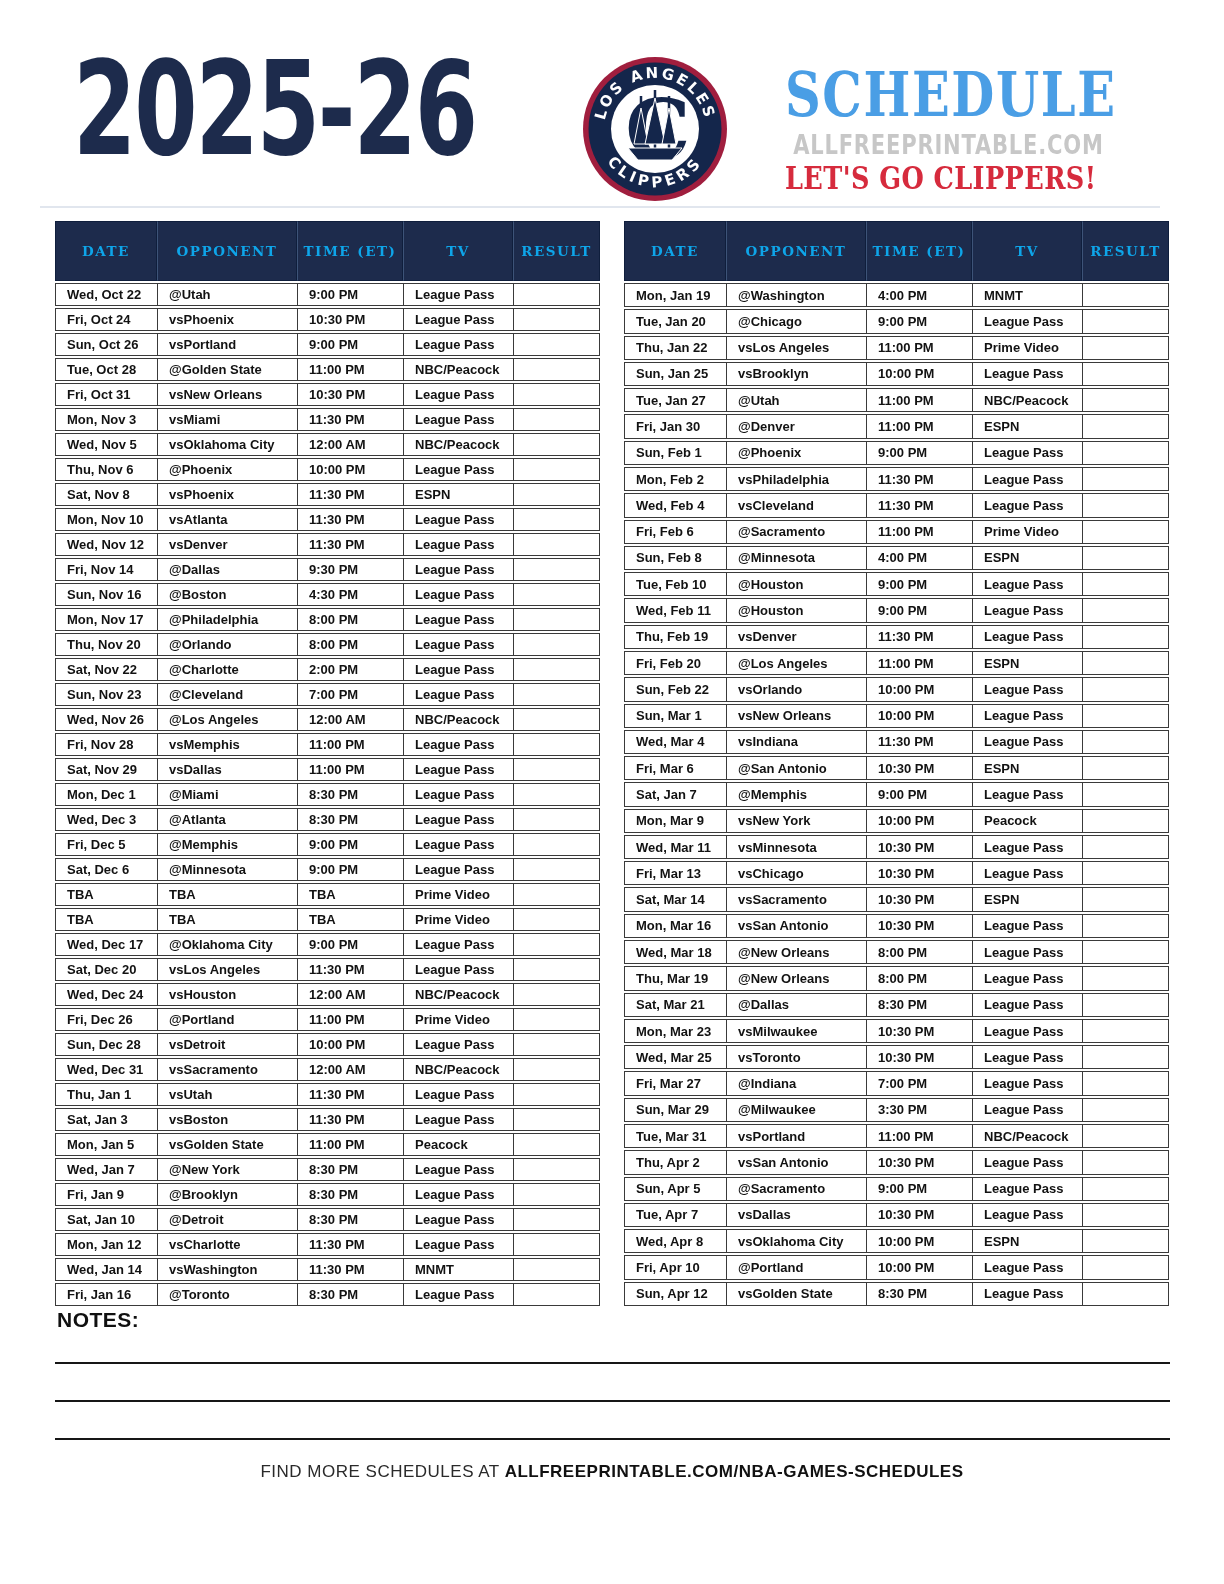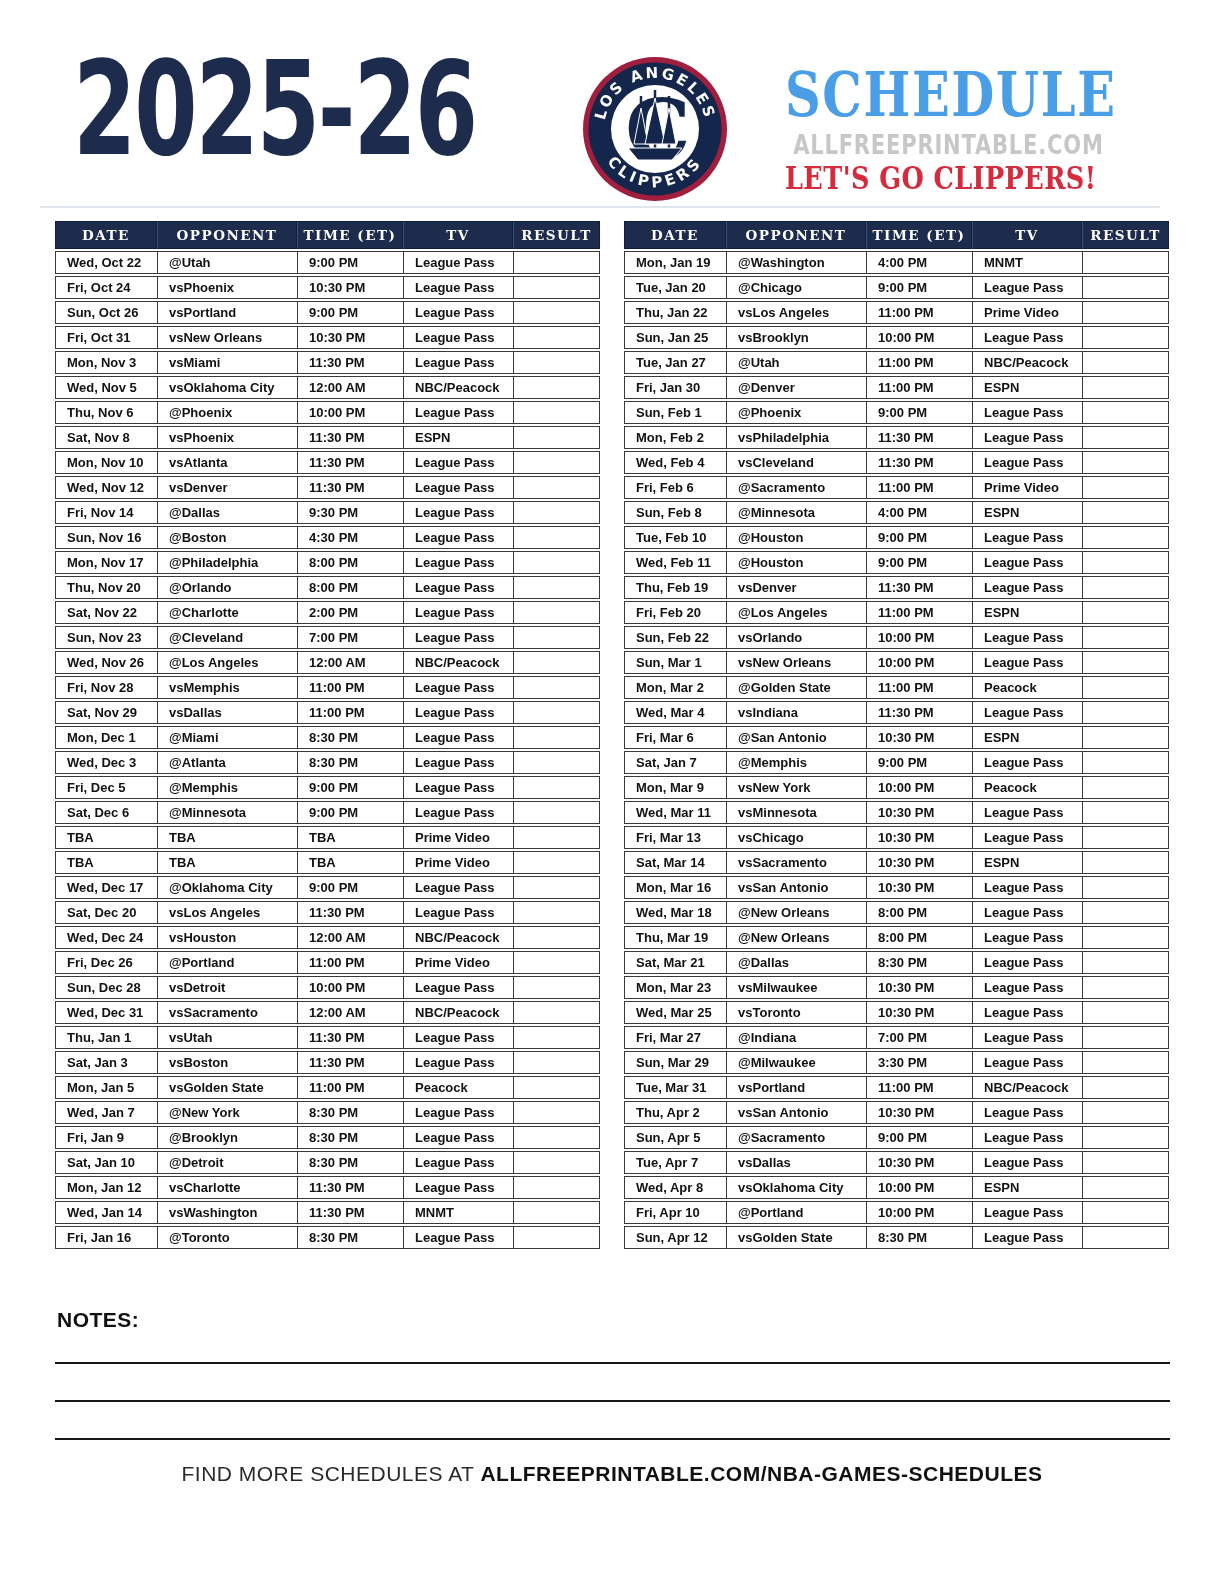--- a/index.html
+++ b/index.html
@@ -16,40 +16,40 @@
     color:#4a9ee5;letter-spacing:2px;transform:scaleX(0.80);transform-origin:right top;}
   .site-word{font-family:"DejaVu Sans",sans-serif;font-weight:bold;font-size:27px;line-height:1.05;
     color:#c7c7c7;letter-spacing:1px;margin-top:5px;transform:scaleX(0.78);transform-origin:right top;}
   .tagline-word{font-family:"DejaVu Serif",serif;font-weight:bold;font-size:32px;line-height:1.05;
     color:#d62b3d;letter-spacing:0.5px;margin-top:3px;transform:scaleX(0.80);transform-origin:right top;}
   .head-rule{position:absolute;left:40px;right:40px;top:206px;border-top:2px solid #e1e6ee;}
 
   
   .tables{position:absolute;left:55px;top:219px;width:1115px;display:flex;gap:24px;}
   table.sched{border-collapse:separate;border-spacing:0 2px;width:545px;table-layout:fixed;}
-  table.sched th{background:#1d2b4c;color:#ffffff;font-family:"DejaVu Serif",serif;font-weight:bold;
-    font-size:13.5px;letter-spacing:1.5px;text-align:center;padding:5px 0;
+  table.sched th{background:#1d2b4c;color:#0ea5e9;font-family:"DejaVu Serif",serif;font-weight:bold;
+    font-size:13.5px;letter-spacing:1.5px;text-align:center;padding:21px 0;
     border:1px solid #0f1e3c;border-left:1px solid #3d5378;}
   table.sched th:first-child{border-left:1px solid #0f1e3c;}
   table.sched td{background:#ffffff;color:#121212;font-weight:bold;font-size:13px;line-height:17px;
     padding:2px 0 2px 11px;white-space:nowrap;overflow:hidden;
     border:1.5px solid #3a3a3a;border-right:none;}
   table.sched td:last-child{border-right:1.5px solid #3a3a3a;}
   table.sched th:nth-child(1),table.sched td:nth-child(1){width:100px;}
   table.sched th:nth-child(2),table.sched td:nth-child(2){width:138px;}
   table.sched th:nth-child(3),table.sched td:nth-child(3){width:104px;}
   table.sched th:nth-child(4),table.sched td:nth-child(4){width:108px;}
   table.sched th:nth-child(5),table.sched td:nth-child(5){width:auto;}
 
   
   .notes-label{position:absolute;left:57px;top:1308px;font-size:21px;font-weight:bold;
     letter-spacing:0.5px;color:#101010;}
   .notes-line{position:absolute;left:55px;width:1115px;border-top:2.5px solid #161616;}
   .nl1{top:1362px;} .nl2{top:1400px;} .nl3{top:1438px;}
-  .footer{position:absolute;left:0;top:1462px;width:1224px;text-align:center;font-size:21px;
+  .footer{position:absolute;left:0;top:1462px;width:1224px;text-align:center;font-size:17px;
     color:#2a2a2a;letter-spacing:0.5px;}
   .footer .link{font-weight:bold;color:#111111;}
 
   
   .logo-arc{font-family:"DejaVu Sans",sans-serif;font-weight:bold;fill:#ffffff;}
 </style>
 </head>
 <body>
 
 <div class="page">
@@ -119,20 +119,27 @@
             <td></td>
           </tr>
           <tr>
             <td>Sun, Oct 26</td>
             <td>vsPortland</td>
             <td>9:00 PM</td>
             <td>League Pass</td>
             <td></td>
           </tr>
           <tr>
+            <td>Tue, Oct 28</td>
+            <td>@Golden State</td>
+            <td>11:00 PM</td>
+            <td>NBC/Peacock</td>
+            <td></td>
+          </tr>
+          <tr>
             <td>Fri, Oct 31</td>
             <td>vsNew Orleans</td>
             <td>10:30 PM</td>
             <td>League Pass</td>
             <td></td>
           </tr>
           <tr>
             <td>Mon, Nov 3</td>
             <td>vsMiami</td>
             <td>11:30 PM</td>
@@ -510,27 +517,20 @@
             <td></td>
           </tr>
           <tr>
             <td>Sun, Mar 1</td>
             <td>vsNew Orleans</td>
             <td>10:00 PM</td>
             <td>League Pass</td>
             <td></td>
           </tr>
           <tr>
-            <td>Mon, Mar 2</td>
-            <td>@Golden State</td>
-            <td>11:00 PM</td>
-            <td>Peacock</td>
-            <td></td>
-          </tr>
-          <tr>
             <td>Wed, Mar 4</td>
             <td>vsIndiana</td>
             <td>11:30 PM</td>
             <td>League Pass</td>
             <td></td>
           </tr>
           <tr>
             <td>Fri, Mar 6</td>
             <td>@San Antonio</td>
             <td>10:30 PM</td>

